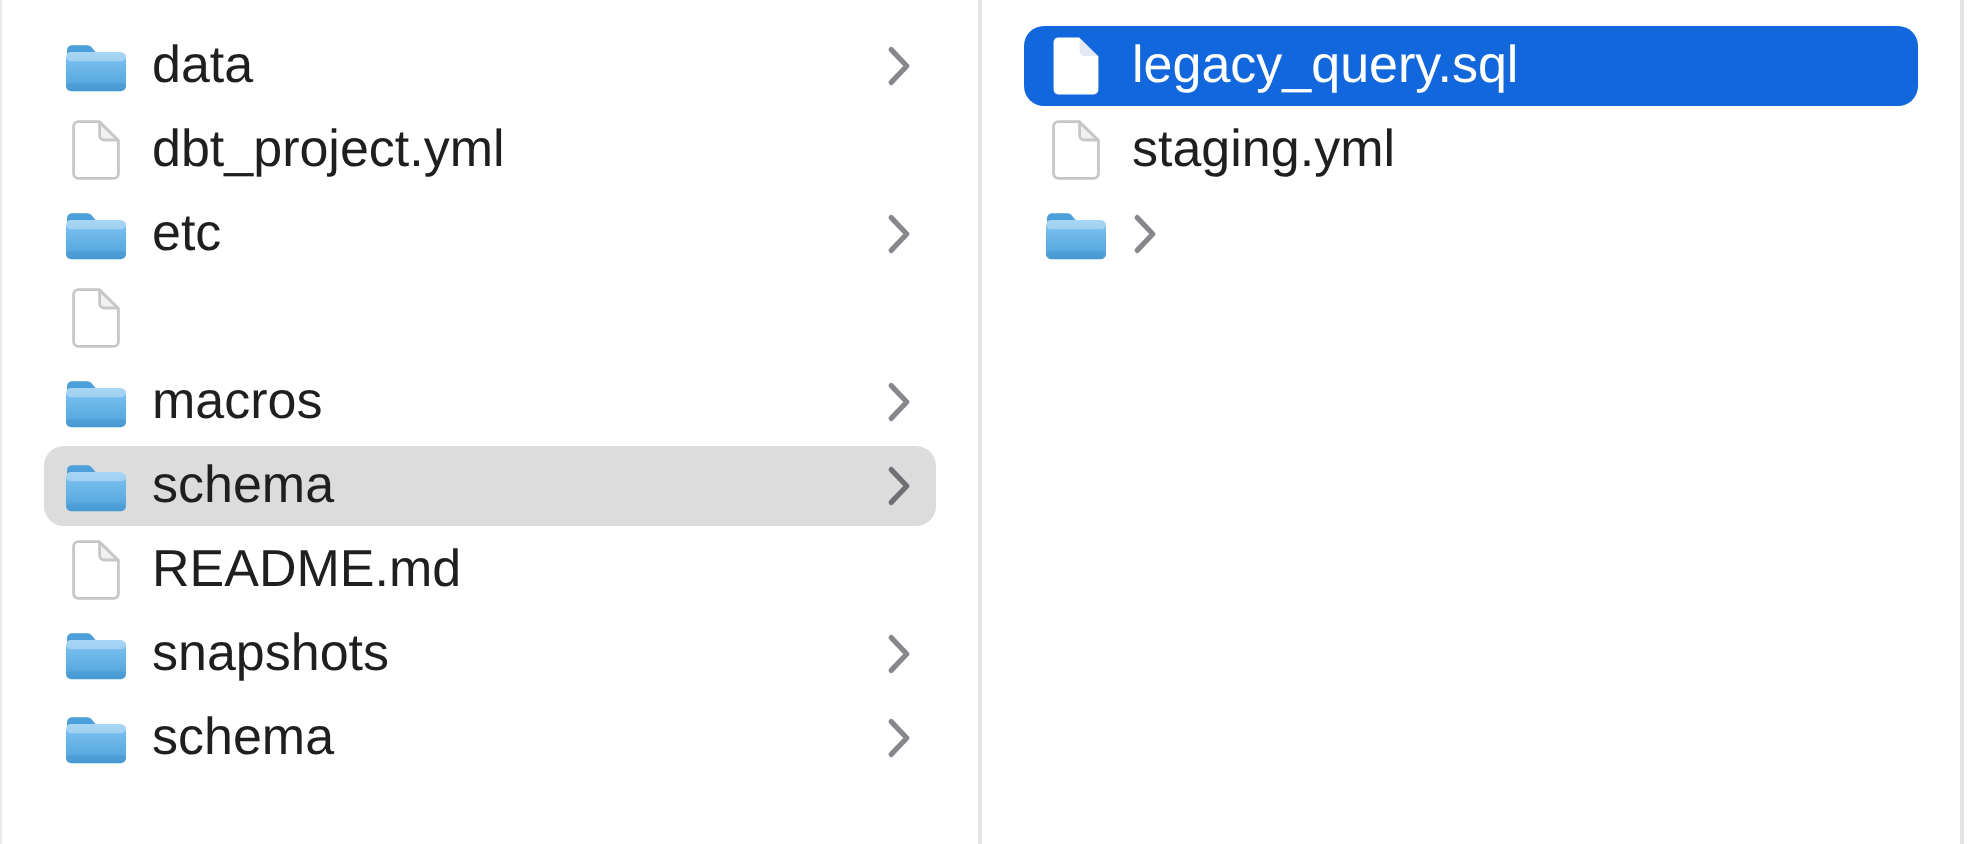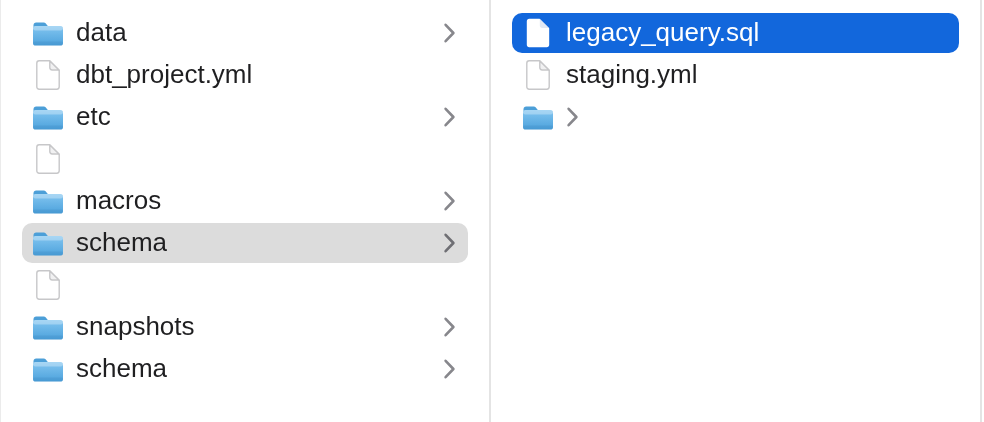--- a/index.html
+++ b/index.html
@@ -200,20 +200,21 @@
   </div>
 
   <div class="row file no-chevron">
     <span class="icon">
 
       <svg class="i-file" width="24" height="30" viewBox="0 0 24 30" aria-hidden="true">
         <path class="page" d="M3.2 .8 h10.4 L23.2 10.2 v16.6 c0 1.4 -1 2.4 -2.4 2.4 H3.2 C1.8 29.2 .8 28.2 .8 26.8 V3.2 C.8 1.8 1.8 .8 3.2 .8 Z"></path>
         <path class="fold" d="M13.8 1.1 L22.9 10 h-6.7 c-1.3 0 -2.4 -1.1 -2.4 -2.4 Z"></path>
       </svg>
     </span>
+    <span class="label">README.md</span>
     <span class="chevron">
       <svg width="13" height="22" viewBox="0 0 13 22" fill="none" aria-hidden="true">
         <path d="M2.6 2.8 L10.4 11 L2.6 19.2" stroke-width="2.6" stroke-linecap="round" stroke-linejoin="round"></path>
       </svg>
     </span>
   </div>
 
   <div class="row folder">
     <span class="icon">
       <svg class="i-folder" width="32" height="27" viewBox="0 0 32 27" aria-hidden="true">

